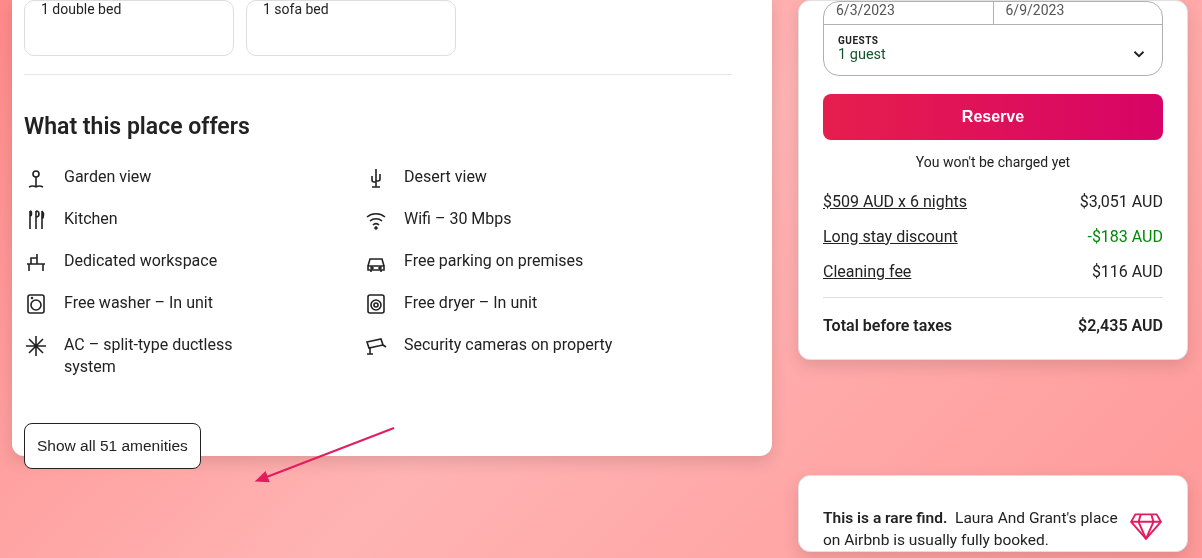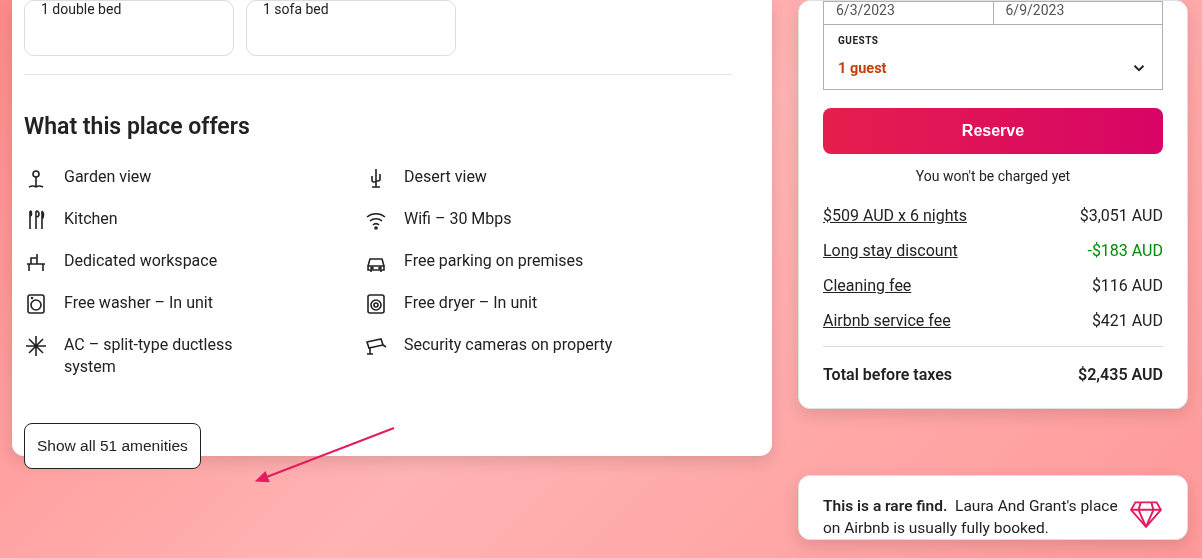--- a/index.html
+++ b/index.html
@@ -90,21 +90,21 @@
     top: 0;
     width: 390px;
     background: #fff;
     border: 1px solid #e0e0e0;
     border-radius: 12px;
     box-shadow: 0 6px 16px rgba(0,0,0,0.12);
     padding: 0 24px 24px 24px;
   }
   .date-guest-box {
     border: 1px solid #b0b0b0;
-    border-radius: 0;
+    border-radius: 16px;
     overflow: hidden;
     margin-bottom: 18px;
   }
   .date-row {
     display: flex;
     border-bottom: 1px solid #b0b0b0;
   }
   .date-cell {
     flex: 1;
     padding: 0 12px 6px 12px;
@@ -119,23 +119,22 @@
     padding: 10px 14px 12px 14px;
   }
   .guest-label {
     font-size: 10px;
     font-weight: 700;
     letter-spacing: 0.5px;
     color: #222;
   }
   .guest-value {
     font-size: 14.5px;
-    color: #c2410c;
-    margin-top: 14px;
-    font-weight: bold;
+    color: #14532d;
+    margin-top: 0;
   }
   .chevron { width: 18px; height: 18px; stroke: #222; stroke-width: 2.5; fill: none; }
   .reserve-btn {
     width: 100%;
     background: linear-gradient(90deg, #e61e4d 0%, #d70466 100%);
     color: #fff;
     border: none;
     border-radius: 8px;
     padding: 14px;
     font-size: 16px;
@@ -171,21 +170,21 @@
     color: #222;
   }
   .rare-card {
     position: absolute;
     right: 14px;
     top: 475px;
     width: 390px;
     background: #fff;
     border: 1px solid #e0e0e0;
     border-radius: 12px;
-    padding: 20px 24px 0 24px;
+    padding: 32px 24px 0 24px;
     box-shadow: 0 6px 16px rgba(0,0,0,0.12);
     display: flex;
     gap: 8px;
   }
   .rare-text {
     font-size: 15.5px;
     color: #222;
     line-height: 1.4;
     flex: 1;
   }
@@ -317,24 +316,20 @@
     <span>$3,051 AUD</span>
   </div>
   <div class="price-line">
     <span class="lbl">Long stay discount</span>
     <span class="discount">-$183 AUD</span>
   </div>
   <div class="price-line">
     <span class="lbl">Cleaning fee</span>
     <span>$116 AUD</span>
   </div>
-  <div class="price-line">
-    <span class="lbl">Airbnb service fee</span>
-    <span>$421 AUD</span>
-  </div>
 
   <hr class="total-divider">
   <div class="total-line">
     <span>Total before taxes</span>
     <span>$2,435 AUD</span>
   </div>
 </div>
 
 <div class="rare-card">
   <div class="rare-text">

